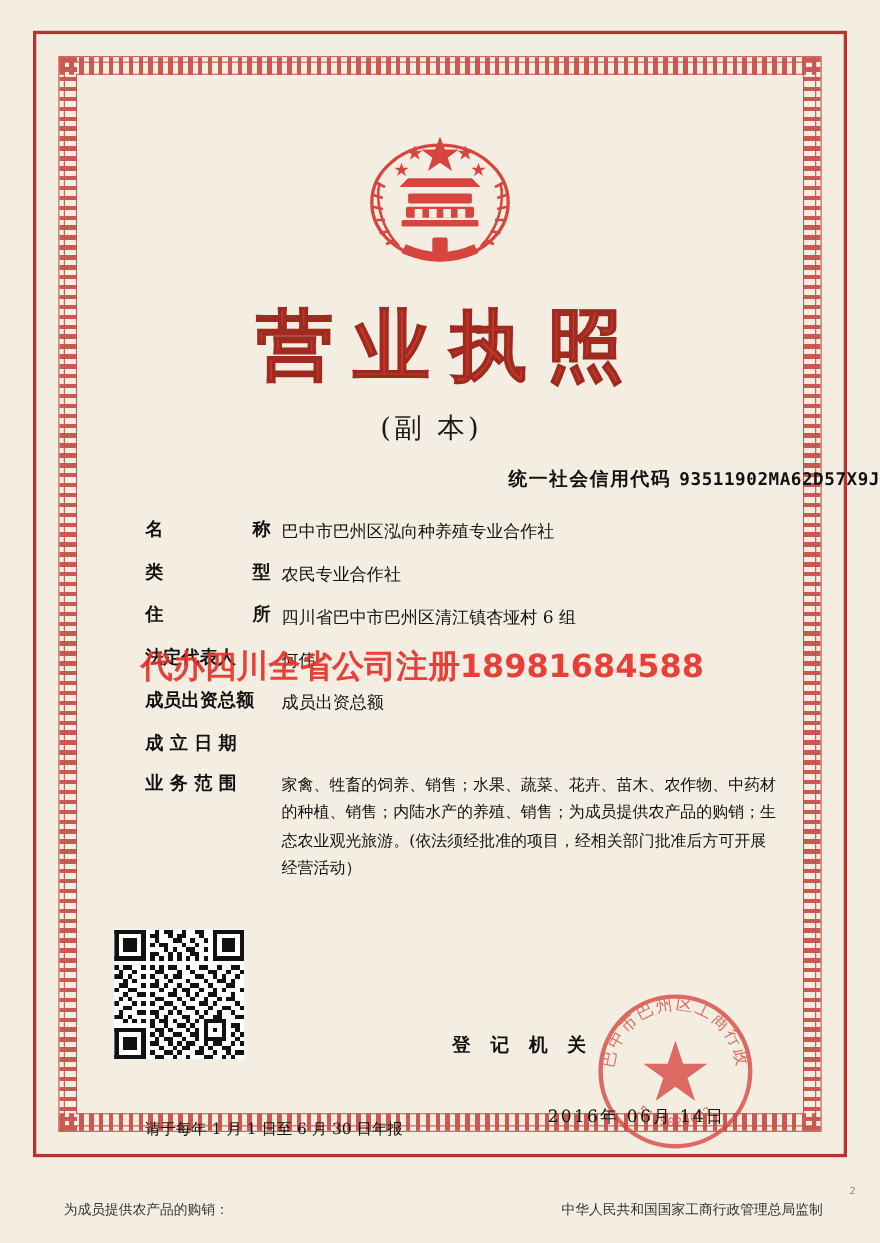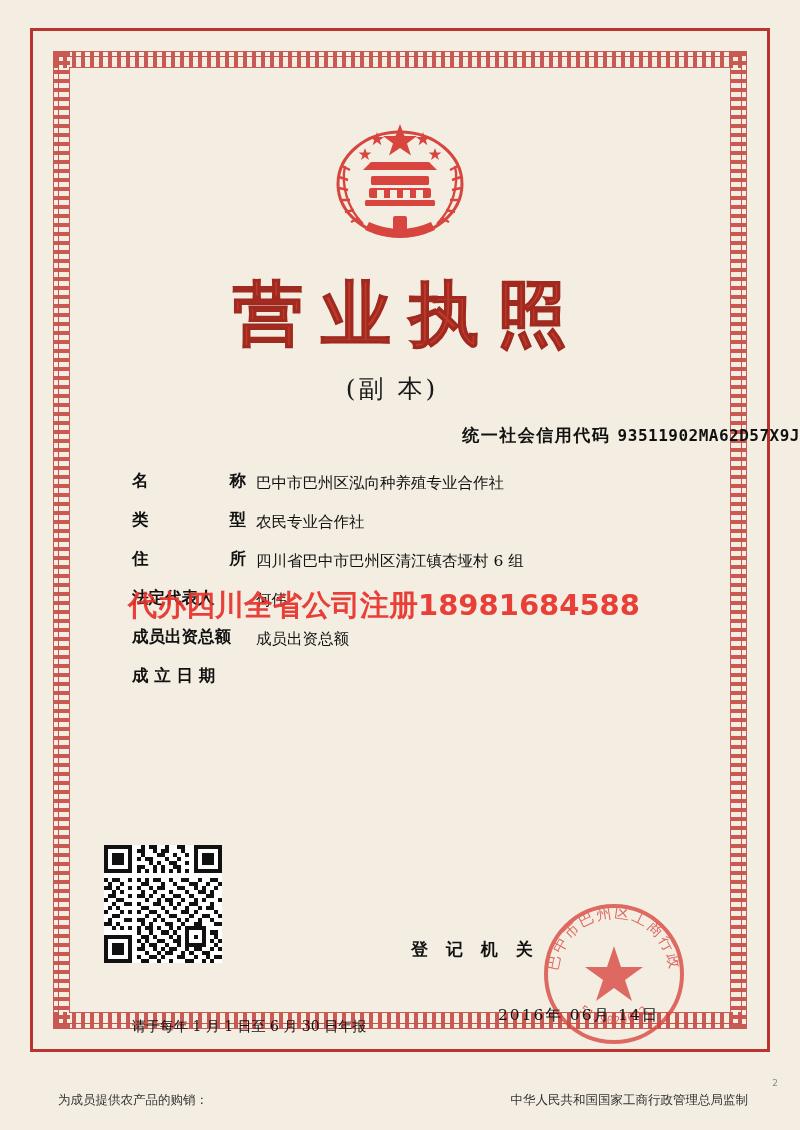--- a/index.html
+++ b/index.html
@@ -340,20 +340,26 @@
       </div>
       <div class="field-value">成员出资总额</div>
     </div>
 
     <div class="field-row">
       <div class="field-label tight">
         <span>成 立 日 期</span>
       </div>
     </div>
 
+    <div class="field-row">
+      <div class="field-label tight">
+        <span>业 务 范 围</span>
+      </div>
+      <div class="field-value small">家禽、牲畜的饲养、销售；水果、蔬菜、花卉、苗木、农作物、中药材的种植、销售；内陆水产的养殖、销售；为成员提供农产品的购销；生态农业观光旅游。(依法须经批准的项目，经相关部门批准后方可开展经营活动）</div>
+    </div>
 
   </div>
 
   <div class="watermark">代办四川全省公司注册18981684588</div>
 
   <div class="qr">
     <svg viewBox="0 0 29 29" width="118" height="118" shape-rendering="crispEdges" aria-hidden="true">
       <rect width="29" height="29" fill="#ffffff"></rect>
       <g fill="#111111">
 

